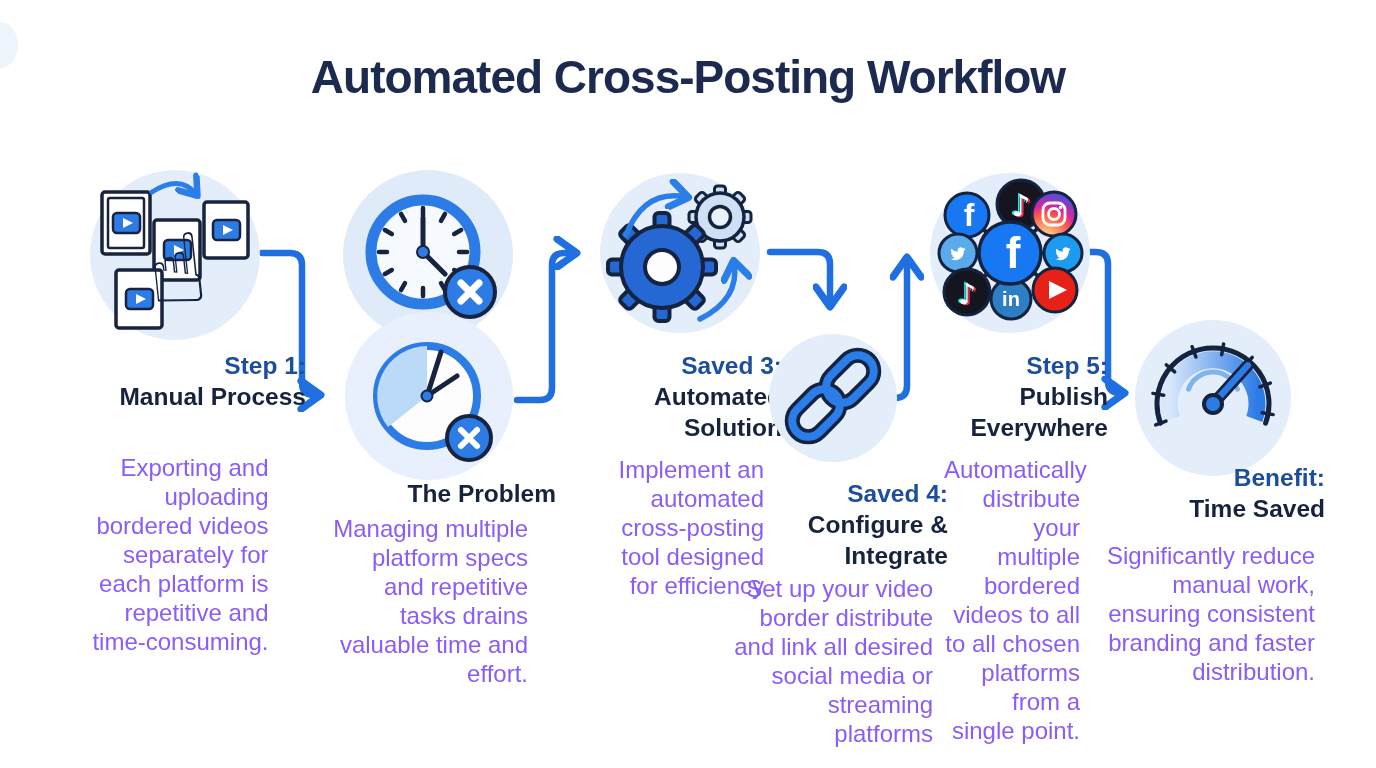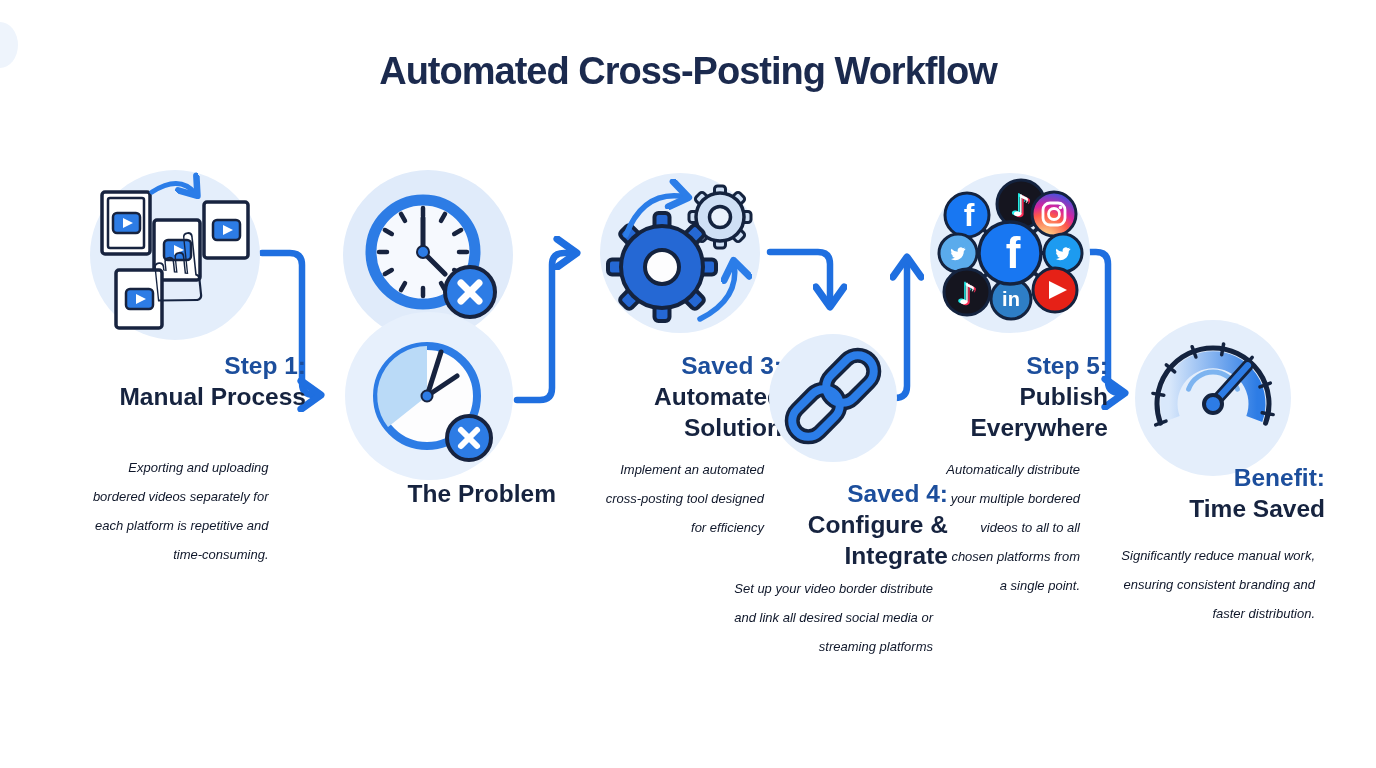--- a/index.html
+++ b/index.html
@@ -1,25 +1,25 @@
 <!DOCTYPE html>
 <html><head>
 <meta charset="utf-8">
 <style>
   html,body{margin:0;padding:0;background:#fff;}
   body{font-family:"Liberation Sans",sans-serif;}
   #canvas{position:relative;width:1376px;height:768px;background:#fff;overflow:hidden;margin:0 auto;}
   #title{position:absolute;left:0;right:0;top:50px;margin:0;text-align:center;
-         font-size:38px;font-weight:700;letter-spacing:-1px;color:#1b2a4e;}
+         font-size:46px;font-weight:700;letter-spacing:-1px;color:#1b2a4e;}
   .icon{position:absolute;}
   .icon svg{display:block;width:100%;height:100%;}
   .txt{position:absolute;text-align:right;}
   .step-label{display:block;font-size:24.5px;font-weight:700;color:#1c4e9c;line-height:31px;}
   .step-name{display:block;font-size:24.5px;font-weight:700;color:#16233f;line-height:31px;}
-  .step-desc{font-size:13px;line-height:29px;color:#0f172a;font-style:italic;}
+  .step-desc{font-size:24px;line-height:29px;color:#8b5cf6;}
   #arrows{position:absolute;left:0;top:0;width:1376px;height:768px;pointer-events:none;}
   .hand{position:absolute;left:58px;top:52px;font-family:"DejaVu Sans",sans-serif;
         font-size:96px;line-height:1;color:#152340;transform:rotate(-6deg);}
   .edge-sliver{position:absolute;left:-18px;top:22px;width:36px;height:46px;
                background:#eef4fc;border-radius:50%;}
 </style>
 </head>
 <body>
 
 <div id="canvas">
@@ -140,20 +140,21 @@
         <g stroke="#ffffff" stroke-width="6" stroke-linecap="round">
           <line x1="116" y1="118" x2="132" y2="134"></line>
             <line x1="132" y1="118" x2="116" y2="134"></line>
         </g>
       </svg>
     </div>
     <div class="txt" style="left:300px;top:478px;width:256px">
       <h2 style="margin:0">
         <span class="step-name">The Problem</span>
       </h2>
+      <p class="step-desc" style="width:200px;margin:5px auto 0">Managing multiple platform specs and repetitive tasks drains valuable time and effort.</p>
     </div>
   </section>
 
   <section>
     <div class="icon" style="left:600px;top:173px;width:160px;height:160px">
       <svg viewBox="0 0 160 160">
         <circle cx="80" cy="80" r="80" fill="#e4eefb"></circle>
         <g transform="translate(120 44)">
           <g fill="#cfe0f5" stroke="#14233f" stroke-width="3">
             <rect x="-5.5" y="-31" width="11" height="12" rx="3"></rect>

